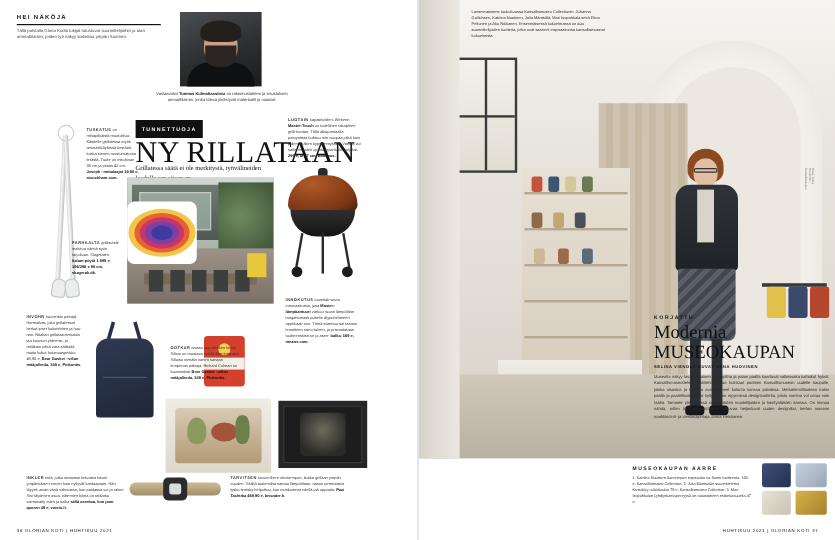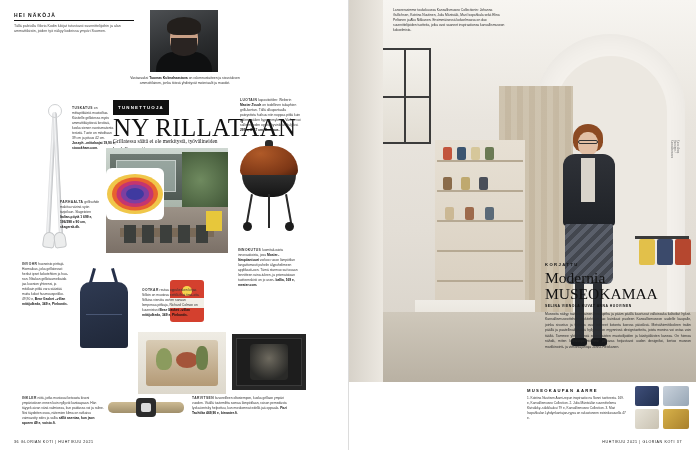--- a/index.html
+++ b/index.html
@@ -599,21 +599,21 @@
         <div class="shoeL"></div>
         <div class="shoeR"></div>
       </div>
 
       <div class="rp-pillar"></div>
     </div>
 
     <div class="rp-intro">Lanseerasimme toukokuussa Kansallismuseo Collectionin: Johanna Gullichsen, Katriina Nuutinen, Julia Mäntsälä, Mari Isopahkala sekä Elina Peltonen ja Aku Nikkanen. Ensimmäisessä kokoelmassa on duo suunnittelijoiden tuotteita, jotka ovat saaneet inspiraationsa kansallismuseon kokoelmista.</div>
 
     <div class="kicker-korjattu">KORJATTU</div>
-    <div class="rp-title">Modernia MUSEOKAMAA</div>
+    <div class="rp-title">Modernia MUSEOKAUPAN</div>
     <div class="rp-byline">SELINA VIENOLA  KUVAT ANNA HUOVINEN</div>
     <div class="rp-body">Museoita näkyy tavaronmainen linnanpitha ja pääm päällä kaartuvat valloissaka kaltoikut hyksit. Kansallismuseottehen arkkitehtuuri juo kuinkaat puoleen Kansallismuseon uudelle kaupalle, joinka sisustus ja tarjonta ovat valmeet kotonta kanssa päiväksä. Metsähirmitilooleen trakin päällä ja paatellinakyy-sisä hyllyissä on myynnissä designtuotteita, joista monina voi ostaa vain täältä. Tammee yhteistyössä suomalaisten muotoilijoiden ja käsityöläisten kanssa. On hienoa nähdä, miten kuittuuriperintömme jatkuvaa heijastuvat uuden designiksi, kertoo museon markkinointi- ja viestintäjohtaja Jonna Heiskanen.</div>
 
     <div class="aarre-head">MUSEOKAUPAN AARRE</div>
     <div class="aarre-body">1. Katriina Nuutisen Aarni-repun inspiraatio na Sonni tuotteesta. 169. e, Kansallismuseo Collection. 2. Julia Mäntsälän suunnittelema Kivisäkky–säkkilaukui 79 e, Kansallismuseo Collection. 3. Mari Isopahkalan Lyhdynkantajan-ryyså on rakastuneen esisinkasuuella 47 e.</div>
     <div class="aarre-imgs">
       <div class="thumb t1"></div>
       <div class="thumb t2"></div>
       <div class="thumb t3"></div>
       <div class="thumb t4"></div>

